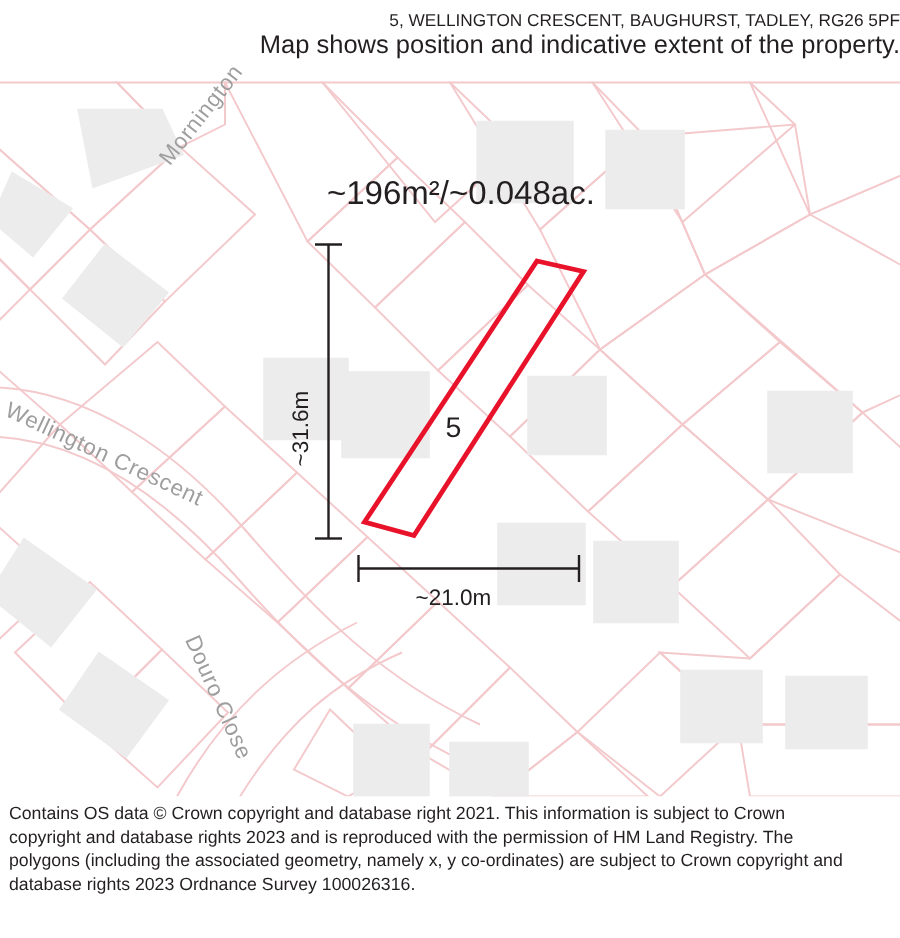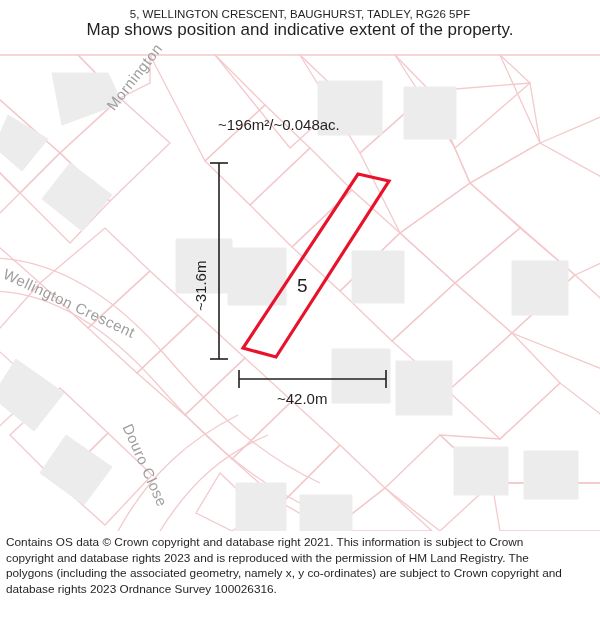--- a/index.html
+++ b/index.html
@@ -16,21 +16,21 @@
     overflow: hidden;
   }
   .page {
     width: 600px;
     height: 625px;
     position: relative;
   }
   
   .header {
     padding-top: 7px;
-    text-align: center;
+    text-align: right;
   }
   .header .title {
     font-size: 11.5px;
     line-height: 15px;
     color: #231f20;
   }
   .header .subtitle {
     font-size: 17px;
     line-height: 15px;
     color: #231f20;
@@ -54,21 +54,21 @@
   .road-label {
     position: absolute;
     font-size: 15px;
     color: #9e9e9e;
     white-space: nowrap;
     letter-spacing: 0.5px;
     transform-origin: left top;
   }
   .area-text {
     position: absolute;
-    font-size: 15px;
+    font-size: 22px;
     color: #231f20;
     white-space: nowrap;
   }
   .dim-text {
     position: absolute;
     font-size: 15px;
     color: #231f20;
     white-space: nowrap;
   }
   .dim-vert {
@@ -191,21 +191,21 @@
         <line x1="386" y1="327" x2="386" y2="345"></line>
       </g>
     </svg>
 
     <div class="area-text" style="left:218px; top:73px;">~196m²/~0.048ac.</div>
 
     <div class="plot-number" style="left:297px; top:232px;">5</div>
 
     <div class="dim-text dim-vert" style="left:192px; top:268px;">~31.6m</div>
 
-    <div class="dim-text" style="left:277px; top:347px;">~42.0m</div>
+    <div class="dim-text" style="left:277px; top:347px;">~21.0m</div>
 
     <div class="road-label" style="left:103px; top:60px; transform: rotate(-52deg);">Mornington Close</div>
 
     <div class="road-label" style="left:8px; top:222px; transform: rotate(25deg);">Wellington Crescent</div>
 
     <div class="road-label" style="left:135px; top:378px; transform: rotate(66deg);">Douro Close</div>
 
   </div>
 
   <div class="footer">Contains OS data © Crown copyright and database right 2021. This information is subject to Crown copyright and database rights 2023 and is reproduced with the permission of HM Land Registry. The polygons (including the associated geometry, namely x, y co-ordinates) are subject to Crown copyright and database rights 2023 Ordnance Survey 100026316.</div>

